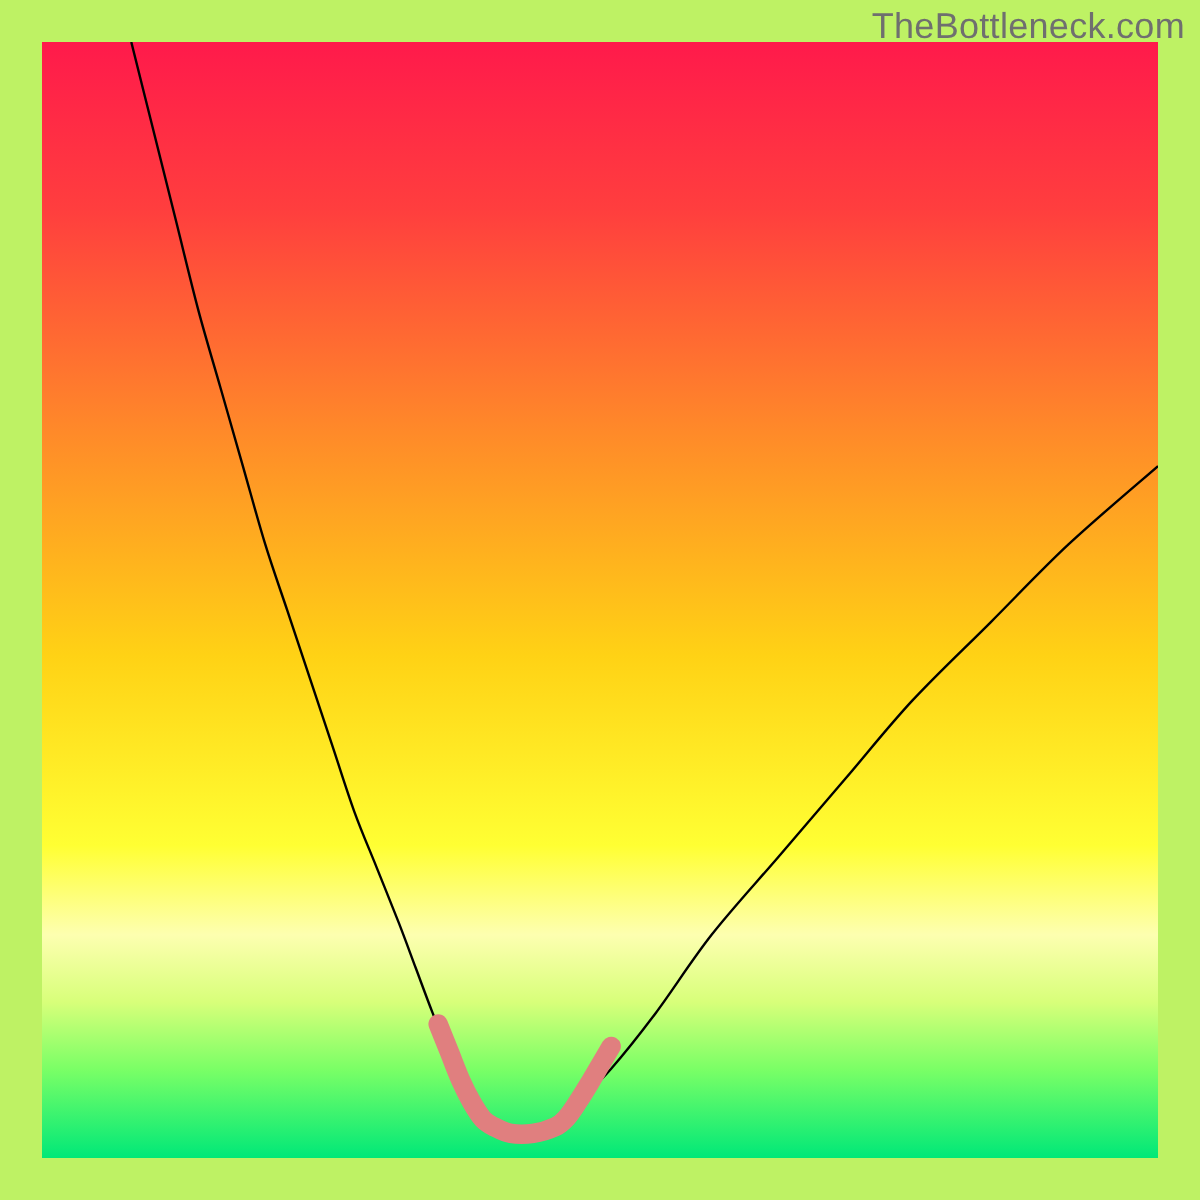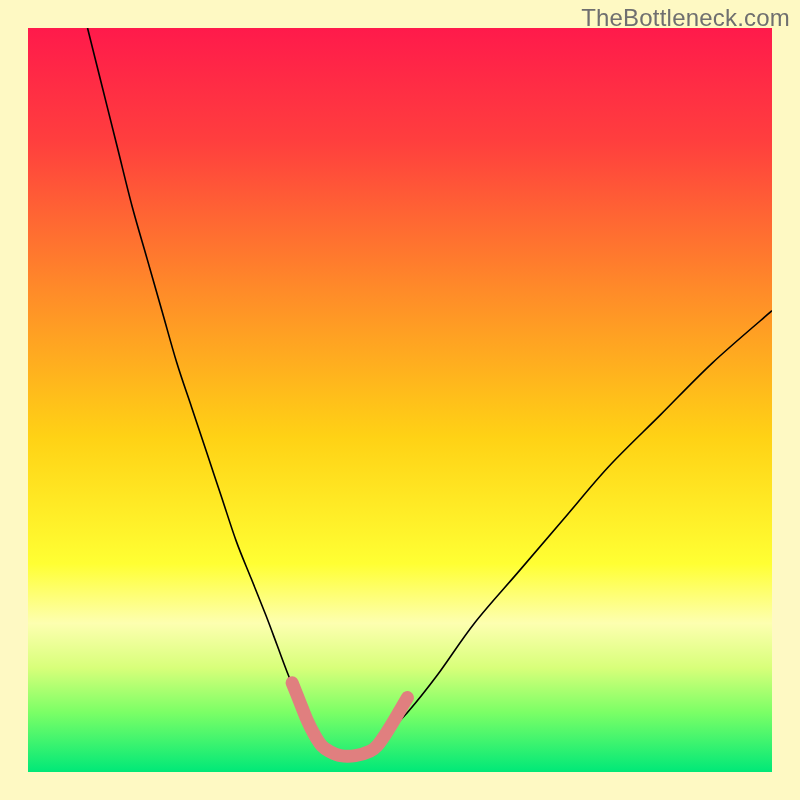--- a/index.html
+++ b/index.html
@@ -7,21 +7,21 @@
     padding: 0;
     width: 800px;
     height: 800px;
     background: #000;
     overflow: hidden;
     font-family: Arial, Helvetica, sans-serif;
   }
   .frame {
     position: absolute;
     inset: 0;
-    background: #fef9c3;
+    background: #bef264;
   }
   .plot {
     position: absolute;
     left: 28px;
     top: 28px;
     width: 744px;
     height: 744px;
   }
   .watermark {
     position: absolute;

